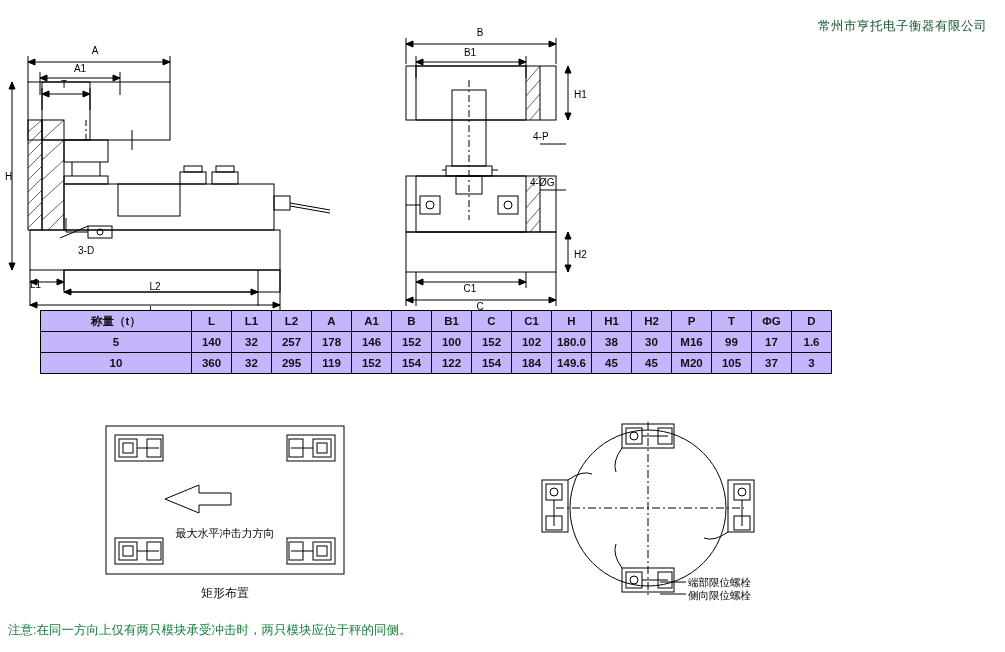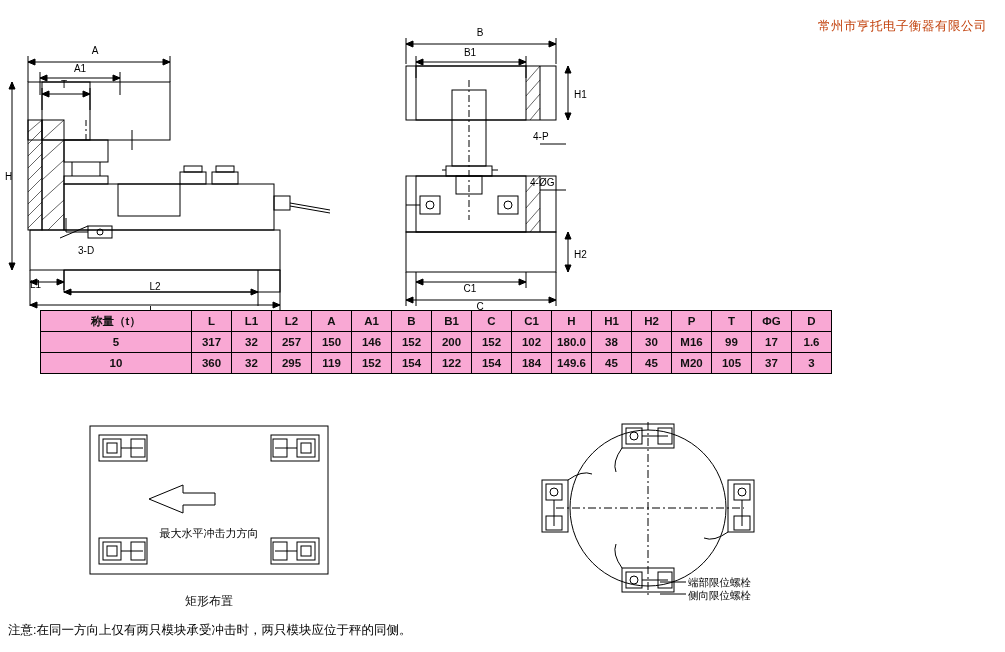--- a/index.html
+++ b/index.html
@@ -7,50 +7,50 @@
     width:1005px;height:652px;
     background:#ffffff;
     font-family:"Liberation Sans", sans-serif;
     color:#111;
     position:relative;
     overflow:hidden;
   }
   .abs{position:absolute;}
   .company{
     top:18px;right:18px;
-    font-size:12.5px;color:#c2410c;
+    font-size:12.5px;color:#14532d;
     letter-spacing:.5px;
     text-align:right;
   }
   svg{display:block;}
 
   
   .spec-wrap{left:40px;top:310px;}
   table.spec{
     border-collapse:collapse;
     font-size:11.5px;
-    background:#f9a8d4;
+    background:#c4b5fd;
   }
   table.spec th, table.spec td{
     border:1px solid #000;
     text-align:center;
     padding:2px 0;
     height:16px;
     font-weight:bold;
   }
   table.spec td{font-weight:bold;}
   table.spec th:first-child, table.spec td:first-child{
     width:150px;
   }
   table.spec th:not(:first-child), table.spec td:not(:first-child){
     width:39px;
   }
   .note{
     left:8px;top:622px;
-    font-size:12.5px;color:#000000;
+    font-size:12.5px;color:#15803d;
   }
   .cap{
     font-size:12px;text-align:center;
   }
 </style>
 </head>
 <body>
 
 <div class="abs company">常州市亨托电子衡器有限公司</div>
 
@@ -269,27 +269,27 @@
         <th>H2</th>
         <th>P</th>
         <th>T</th>
         <th>ΦG</th>
         <th>D</th>
       </tr>
     </thead>
     <tbody>
       <tr>
         <td>5</td>
-        <td>317</td>
+        <td>140</td>
         <td>32</td>
         <td>257</td>
-        <td>150</td>
+        <td>178</td>
         <td>146</td>
         <td>152</td>
-        <td>200</td>
+        <td>100</td>
         <td>152</td>
         <td>102</td>
         <td>180.0</td>
         <td>38</td>
         <td>30</td>
         <td>M16</td>
         <td>99</td>
         <td>17</td>
         <td>1.6</td>
       </tr>
@@ -309,21 +309,21 @@
         <td>45</td>
         <td>M20</td>
         <td>105</td>
         <td>37</td>
         <td>3</td>
       </tr>
     </tbody>
   </table>
 </div>
 
-<div class="abs" style="left:89px;top:425px;">
+<div class="abs" style="left:105px;top:425px;">
 <svg width="240" height="160" viewBox="0 0 240 160">
   <rect x="1" y="1" width="238" height="148" fill="none" stroke="#000" stroke-width="1"></rect>
 
   <g stroke="#000" fill="none" stroke-width="1">
 
     <rect x="10" y="10" width="48" height="26"></rect>
     <rect x="14" y="14" width="18" height="18"></rect>
     <rect x="18" y="18" width="10" height="10"></rect>
     <line x1="32" y1="23" x2="54" y2="23"></line>
     <rect x="42" y="14" width="14" height="18"></rect>
@@ -343,21 +343,21 @@
     <rect x="182" y="113" width="48" height="26"></rect>
     <rect x="208" y="117" width="18" height="18"></rect>
     <rect x="212" y="121" width="10" height="10"></rect>
     <line x1="186" y1="126" x2="208" y2="126"></line>
     <rect x="184" y="117" width="14" height="18"></rect>
   </g>
 
   <polygon points="60,68 92,68 92,60 126,74 92,88 92,80 60,80" fill="none" stroke="#000" stroke-width="1" transform="translate(186,148) rotate(180)"></polygon>
   <text x="120" y="112" text-anchor="middle" font-size="11" font-family="Liberation Sans, sans-serif" fill="#000">最大水平冲击力方向</text>
 </svg>
-<div class="cap" style="margin-top:8px;width:240px;">矩形布置</div>
+<div class="cap" style="width:240px;">矩形布置</div>
 </div>
 
 <div class="abs" style="left:500px;top:418px;">
 <svg width="300" height="190" viewBox="0 0 300 190">
   <g stroke="#000" fill="none" stroke-width="1">
     <circle cx="148" cy="90" r="78"></circle>
     <line x1="148" y1="4" x2="148" y2="178" stroke-dasharray="8,3,2,3"></line>
     <line x1="56" y1="90" x2="244" y2="90" stroke-dasharray="8,3,2,3"></line>
 
     <rect x="122" y="6" width="52" height="24"></rect>

